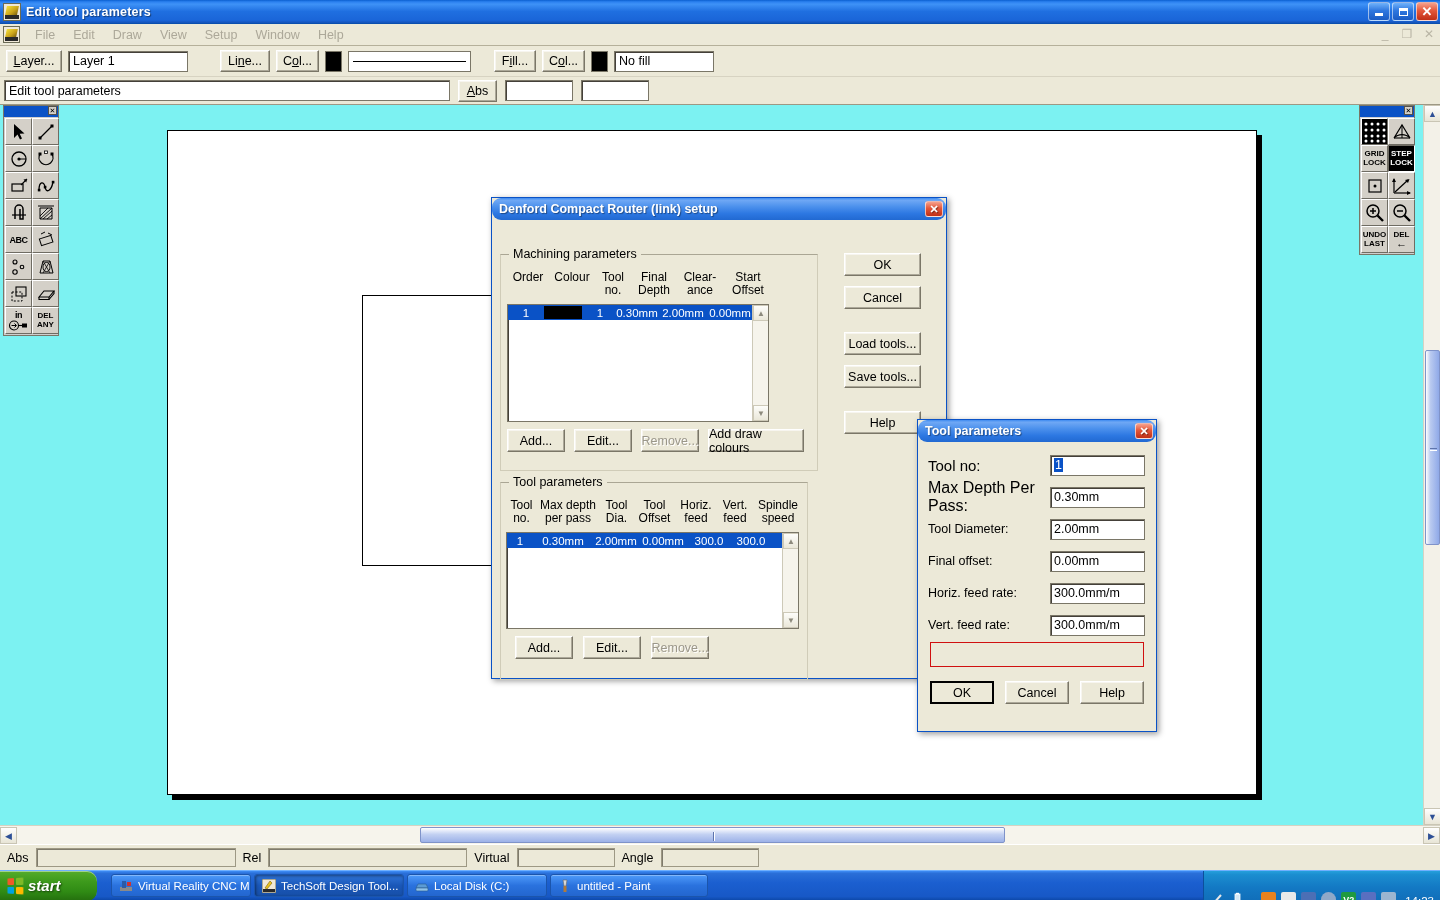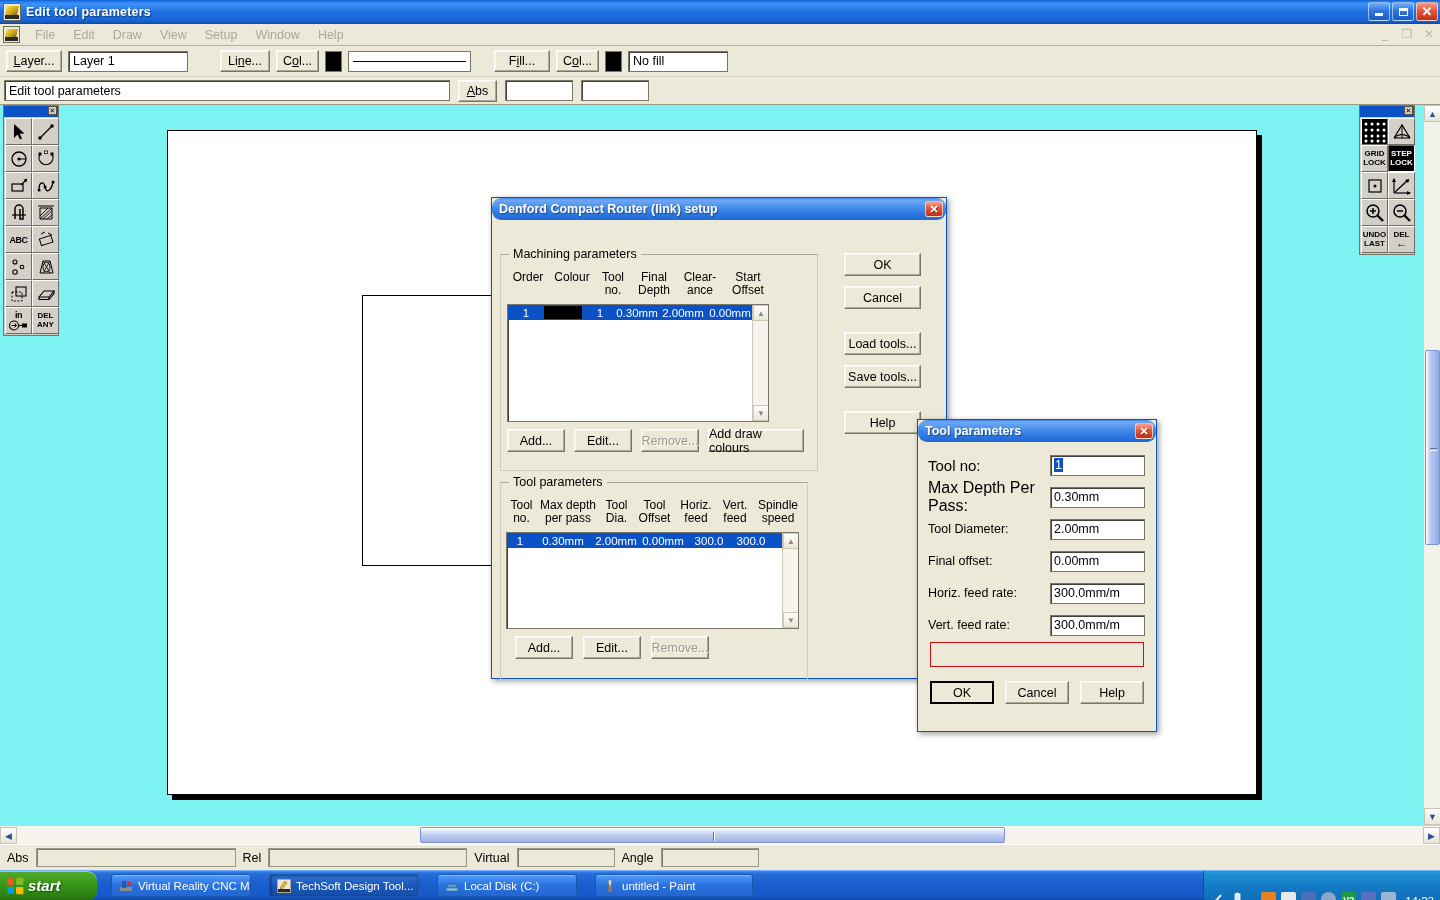--- a/index.html
+++ b/index.html
@@ -130,21 +130,21 @@
     width:97px; height:30px; position:relative;
     background:linear-gradient(to bottom,#55ac2b 0%,#3d9a1c 35%,#2f8a14 70%,#246e0e 100%);
     border-top-right-radius:10px; border-bottom-right-radius:10px;
     display:flex; align-items:center; gap:5px; padding-left:7px;
     box-shadow: inset 0 1px 0 rgba(255,255,255,.45);
   }
   .startbtn .flag { width:16px; height:16px; display:grid; grid-template-columns:1fr 1fr; grid-template-rows:1fr 1fr; gap:1.5px; transform: perspective(20px) rotateY(-8deg);}
   .startbtn .flag i { display:block; border-radius:1px; }
   .startbtn .txt { color:#fff; font-size:15px; font-style:italic; font-weight:bold; text-shadow:1px 1px 2px rgba(0,0,0,.55); }
   .taskitem {
-    height:23px; min-width:130px; margin-left:18px; padding:0 7px;
+    height:23px; min-width:130px; margin-left:3px; padding:0 7px;
     background:linear-gradient(to bottom,#4e9bfb,#2a72de 50%,#2366cf);
     border:1px solid #1b55ac; border-radius:3px;
     display:flex; align-items:center; gap:5px; color:#fff; font-size:11.5px;
     box-shadow: inset 0 1px 0 rgba(255,255,255,.3);
     white-space:nowrap; overflow:hidden;
   }
   .taskitem.active { background:linear-gradient(to bottom,#2f74d8,#1a57b8 50%,#164fa8); box-shadow: inset 1px 1px 3px rgba(0,0,0,.45); }
   .ti-icon { width:14px; height:14px; flex:0 0 auto; }
   .tray { position:absolute; right:0; top:0; height:36px; display:flex; align-items:flex-end;
     background:linear-gradient(to bottom,#25a0dc 0%,#1b8ed0 10%,#1379c4 45%,#0f69b4 100%);
@@ -231,21 +231,21 @@
 
   <div class="propbar">
     <div class="winbtn" style="width:56px"><span class="u">L</span>ayer...</div>
     <div class="sunken" style="width:120px">Layer 1</div>
     <div style="width:20px"></div>
     <div class="winbtn" style="width:50px">Li<span class="u">n</span>e...</div>
     <div class="winbtn" style="width:43px">C<span class="u">o</span>l...</div>
     <div class="swatch-black"></div>
     <div class="lineprev"></div>
     <div style="width:11px"></div>
-    <div class="winbtn" style="width:56px">F<span class="u">i</span>ll...</div>
+    <div class="winbtn" style="width:42px">F<span class="u">i</span>ll...</div>
     <div class="winbtn" style="width:43px">C<span class="u">o</span>l...</div>
     <div class="swatch-black"></div>
     <div class="sunken" style="width:100px">No fill</div>
   </div>
 
   <div class="cmdbar">
     <div class="sunken cmdinput">Edit tool parameters</div>
     <div class="winbtn" style="width:39px"><span class="u">A</span>bs</div>
     <div class="smallinput"></div>
     <div class="smallinput"></div>

